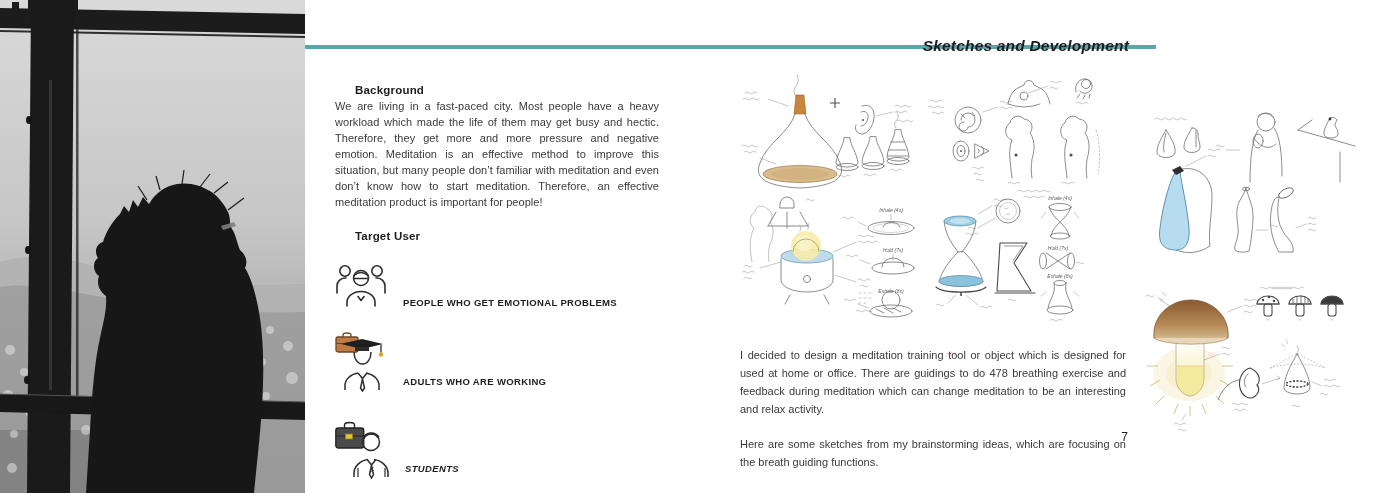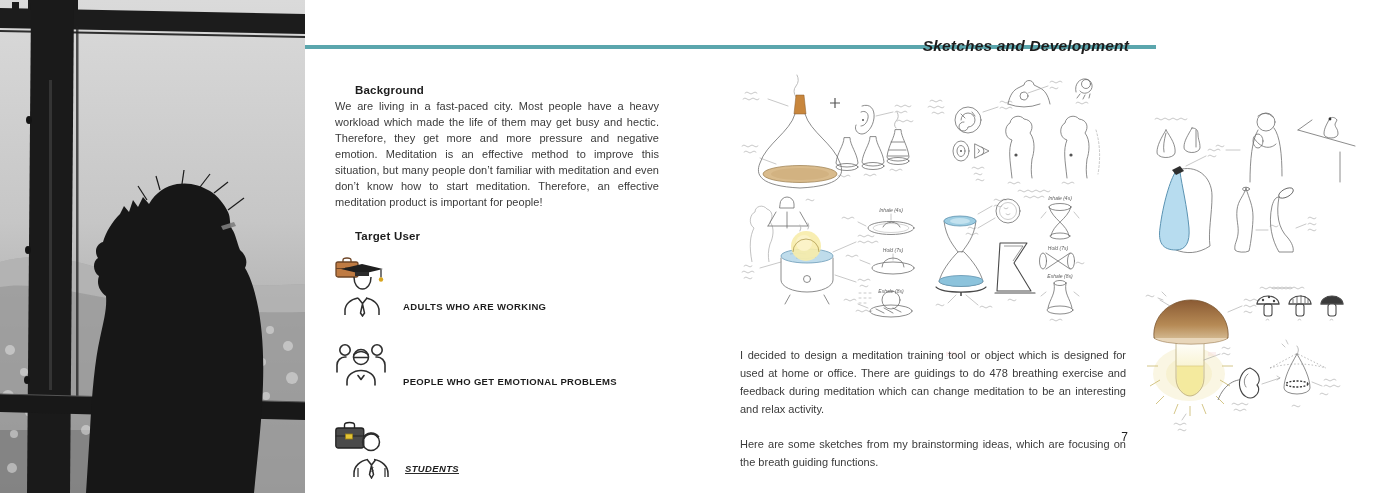--- a/index.html
+++ b/index.html
@@ -15,21 +15,21 @@
   .header-title { position:absolute; top:37px; right:43px; font-size:15.5px; font-style:italic;
                   font-weight:bold; letter-spacing:.2px; color:#1d1d1d; }
 
   .left-col { position:absolute; left:335px; top:84px; width:324px; }
   .h-small { font-size:11.5px; font-weight:bold; color:#1d1d1d; letter-spacing:.2px;padding-left:20px; }
   .bg-body { margin-top:2px; font-size:11px; line-height:16px; text-align:justify;
              color:#3a3a3a; letter-spacing:.05px; }
   .tu-heading { margin-top:20px; }
   .tu-row { display:flex; align-items:flex-end; margin-top:17px; }
   .tu-row.r2 { margin-top:13px; }
-  .tu-row.r3 { margin-top:19px;text-decoration:underline; }
+  .tu-row.r3 { margin-top:19px; }
   .tu-icon { flex:0 0 auto; }
   .tu-label { font-size:9.5px; font-weight:bold; letter-spacing:.35px; margin-left:16px;
               margin-bottom:9px; color:#1d1d1d; }
   .tu-label.it { font-style:italic; }
 
   .sketches { position:absolute; left:700px; top:60px; width:700px; height:410px; }
 
   .main-text { position:absolute; left:740px; top:346px; width:386px; font-size:11px;
                line-height:18px; text-align:justify; color:#3a3a3a; }
   .main-text p + p { margin-top:17px; }
@@ -120,20 +120,39 @@
   </div>
 
   <div class="accent-rule"></div>
   <div class="header-title">Sketches and Development</div>
 
   <section class="left-col">
     <h2 class="h-small">Background</h2>
     <p class="bg-body">We are living in a fast-paced city. Most people have a heavy workload which made the life of them may get busy and hectic. Therefore, they get more and more pressure and negative emotion. Meditation is an effective method to improve this situation, but many people don’t familiar with meditation and even don’t know how to start meditation. Therefore, an effective meditation product is important for people!</p>
 
     <h2 class="h-small tu-heading">Target User</h2>
+
+    <div class="tu-row">
+      <span class="tu-icon">
+        <svg width="52" height="54" viewBox="0 0 52 54">
+          <g class="icn">
+            <circle cx="10" cy="12" r="5.2"></circle>
+              <path d="M2,34 v-7 a8,8 0 0 1 8,-8 h1"></path>
+            <circle cx="42" cy="12" r="5.2"></circle>
+              <path d="M50,34 v-7 a8,8 0 0 0 -8,-8 h-1"></path>
+            <circle cx="26" cy="19" r="7.5"></circle>
+              <path d="M19,16.5 q7,-6 14,0"></path>
+              <path d="M19.5,19.5 h13"></path>
+            <path d="M12,47 v-3.5 a14,11 0 0 1 28,0 V47"></path>
+              <path d="M23,37.5 l3,4 l3,-4"></path>
+          </g>
+        </svg>
+      </span>
+      <span class="tu-label">PEOPLE WHO GET EMOTIONAL PROBLEMS</span>
+    </div>
 
     <div class="tu-row r2">
       <span class="tu-icon">
         <svg width="52" height="62" viewBox="0 0 52 62">
           <rect x="1" y="7" width="22" height="15" rx="2" fill="#bf7b43" stroke="#6e4526" stroke-width="1.3"></rect>
           <path d="M8,7 v-2 q0,-2 4,-2 q4,0 4,2 v2" fill="none" stroke="#6e4526" stroke-width="1.3"></path>
           <path d="M1,13.5 h22" stroke="#6e4526" stroke-width="1"></path>
           <rect x="10" y="12" width="4" height="3" fill="#8a5a2d"></rect>
           <polygon points="27,9 48,14 27,19 6,14" fill="#1f1f1f"></polygon>
           <rect x="20" y="17" width="14" height="4" fill="#2c2c2c"></rect>
@@ -142,39 +161,20 @@
           <g stroke="#2e2e2e" stroke-width="1.5" fill="none">
             <path d="M19,22 c0,7 3.5,12 8.5,12 c5,0 8.5,-5 8.5,-12"></path>
             <path d="M10,60 v-4 a16,13 0 0 1 13,-13"></path>
             <path d="M44,60 v-4 a16,13 0 0 0 -13,-13"></path>
             <path d="M23,43 l4.5,5.5 l4.5,-5.5"></path>
             <path d="M27.5,49 l-2,9 l2,3 l2,-3 z"></path>
           </g>
         </svg>
       </span>
       <span class="tu-label">ADULTS WHO ARE WORKING</span>
-    </div>
-
-    <div class="tu-row">
-      <span class="tu-icon">
-        <svg width="52" height="54" viewBox="0 0 52 54">
-          <g class="icn">
-            <circle cx="10" cy="12" r="5.2"></circle>
-              <path d="M2,34 v-7 a8,8 0 0 1 8,-8 h1"></path>
-            <circle cx="42" cy="12" r="5.2"></circle>
-              <path d="M50,34 v-7 a8,8 0 0 0 -8,-8 h-1"></path>
-            <circle cx="26" cy="19" r="7.5"></circle>
-              <path d="M19,16.5 q7,-6 14,0"></path>
-              <path d="M19.5,19.5 h13"></path>
-            <path d="M12,47 v-3.5 a14,11 0 0 1 28,0 V47"></path>
-              <path d="M23,37.5 l3,4 l3,-4"></path>
-          </g>
-        </svg>
-      </span>
-      <span class="tu-label">PEOPLE WHO GET EMOTIONAL PROBLEMS</span>
     </div>
 
     <div class="tu-row r3">
       <span class="tu-icon">
         <svg width="54" height="64" viewBox="0 0 54 64">
           <rect x="0.8" y="13" width="28" height="20" rx="2.5" fill="#4a4a4a" stroke="#232323" stroke-width="1.3"></rect>
           <path d="M9.5,13 v-3 q0,-2.5 5,-2.5 q5,0 5,2.5 v3" fill="none" stroke="#232323" stroke-width="1.4"></path>
           <path d="M0.8,21 h28" stroke="#232323" stroke-width="1"></path>
           <rect x="10.5" y="19" width="7" height="5" fill="#e3c435" stroke="#9a8118" stroke-width=".8"></rect>
           <g stroke="#2c2c2c" stroke-width="1.5" fill="none">

